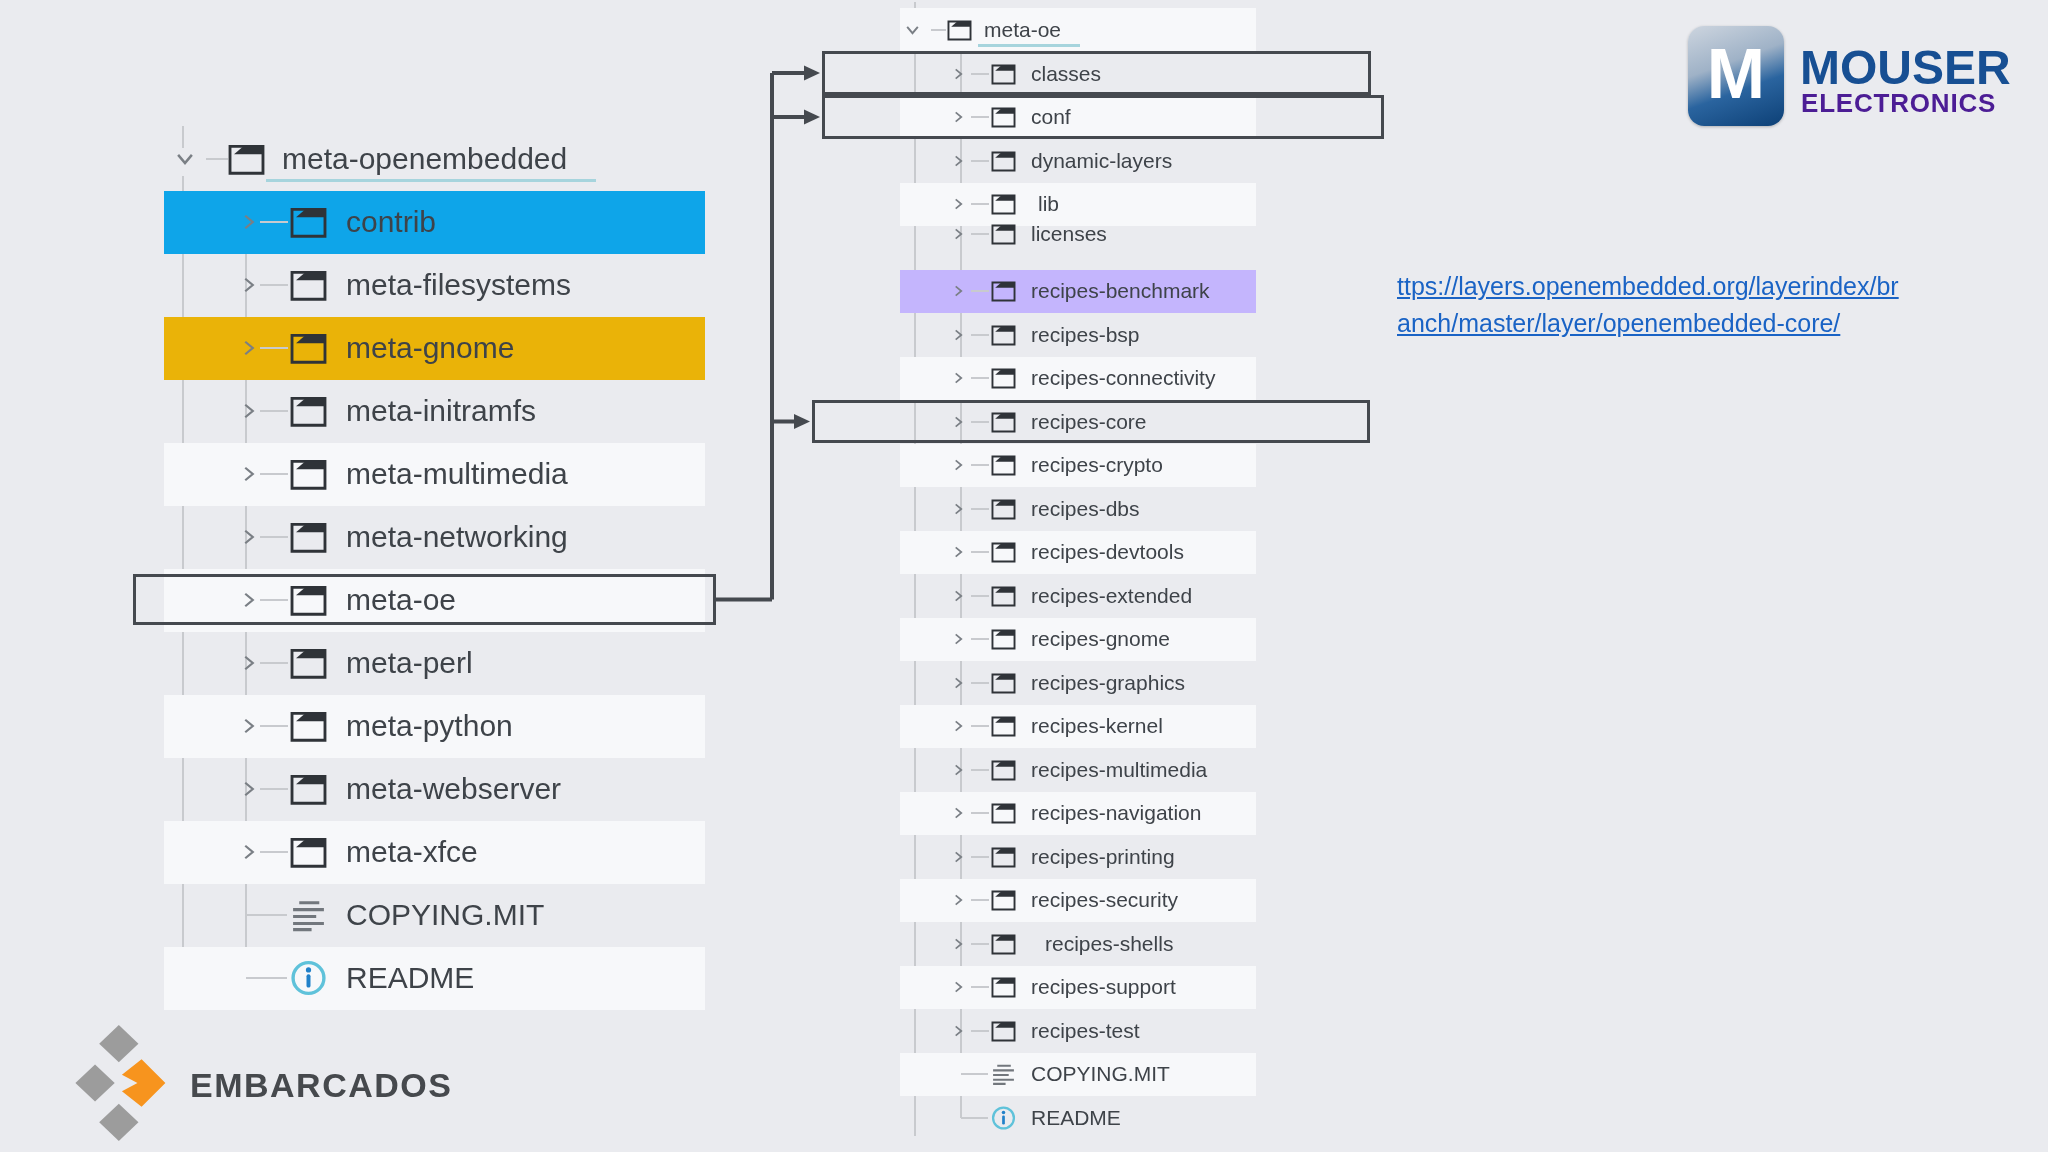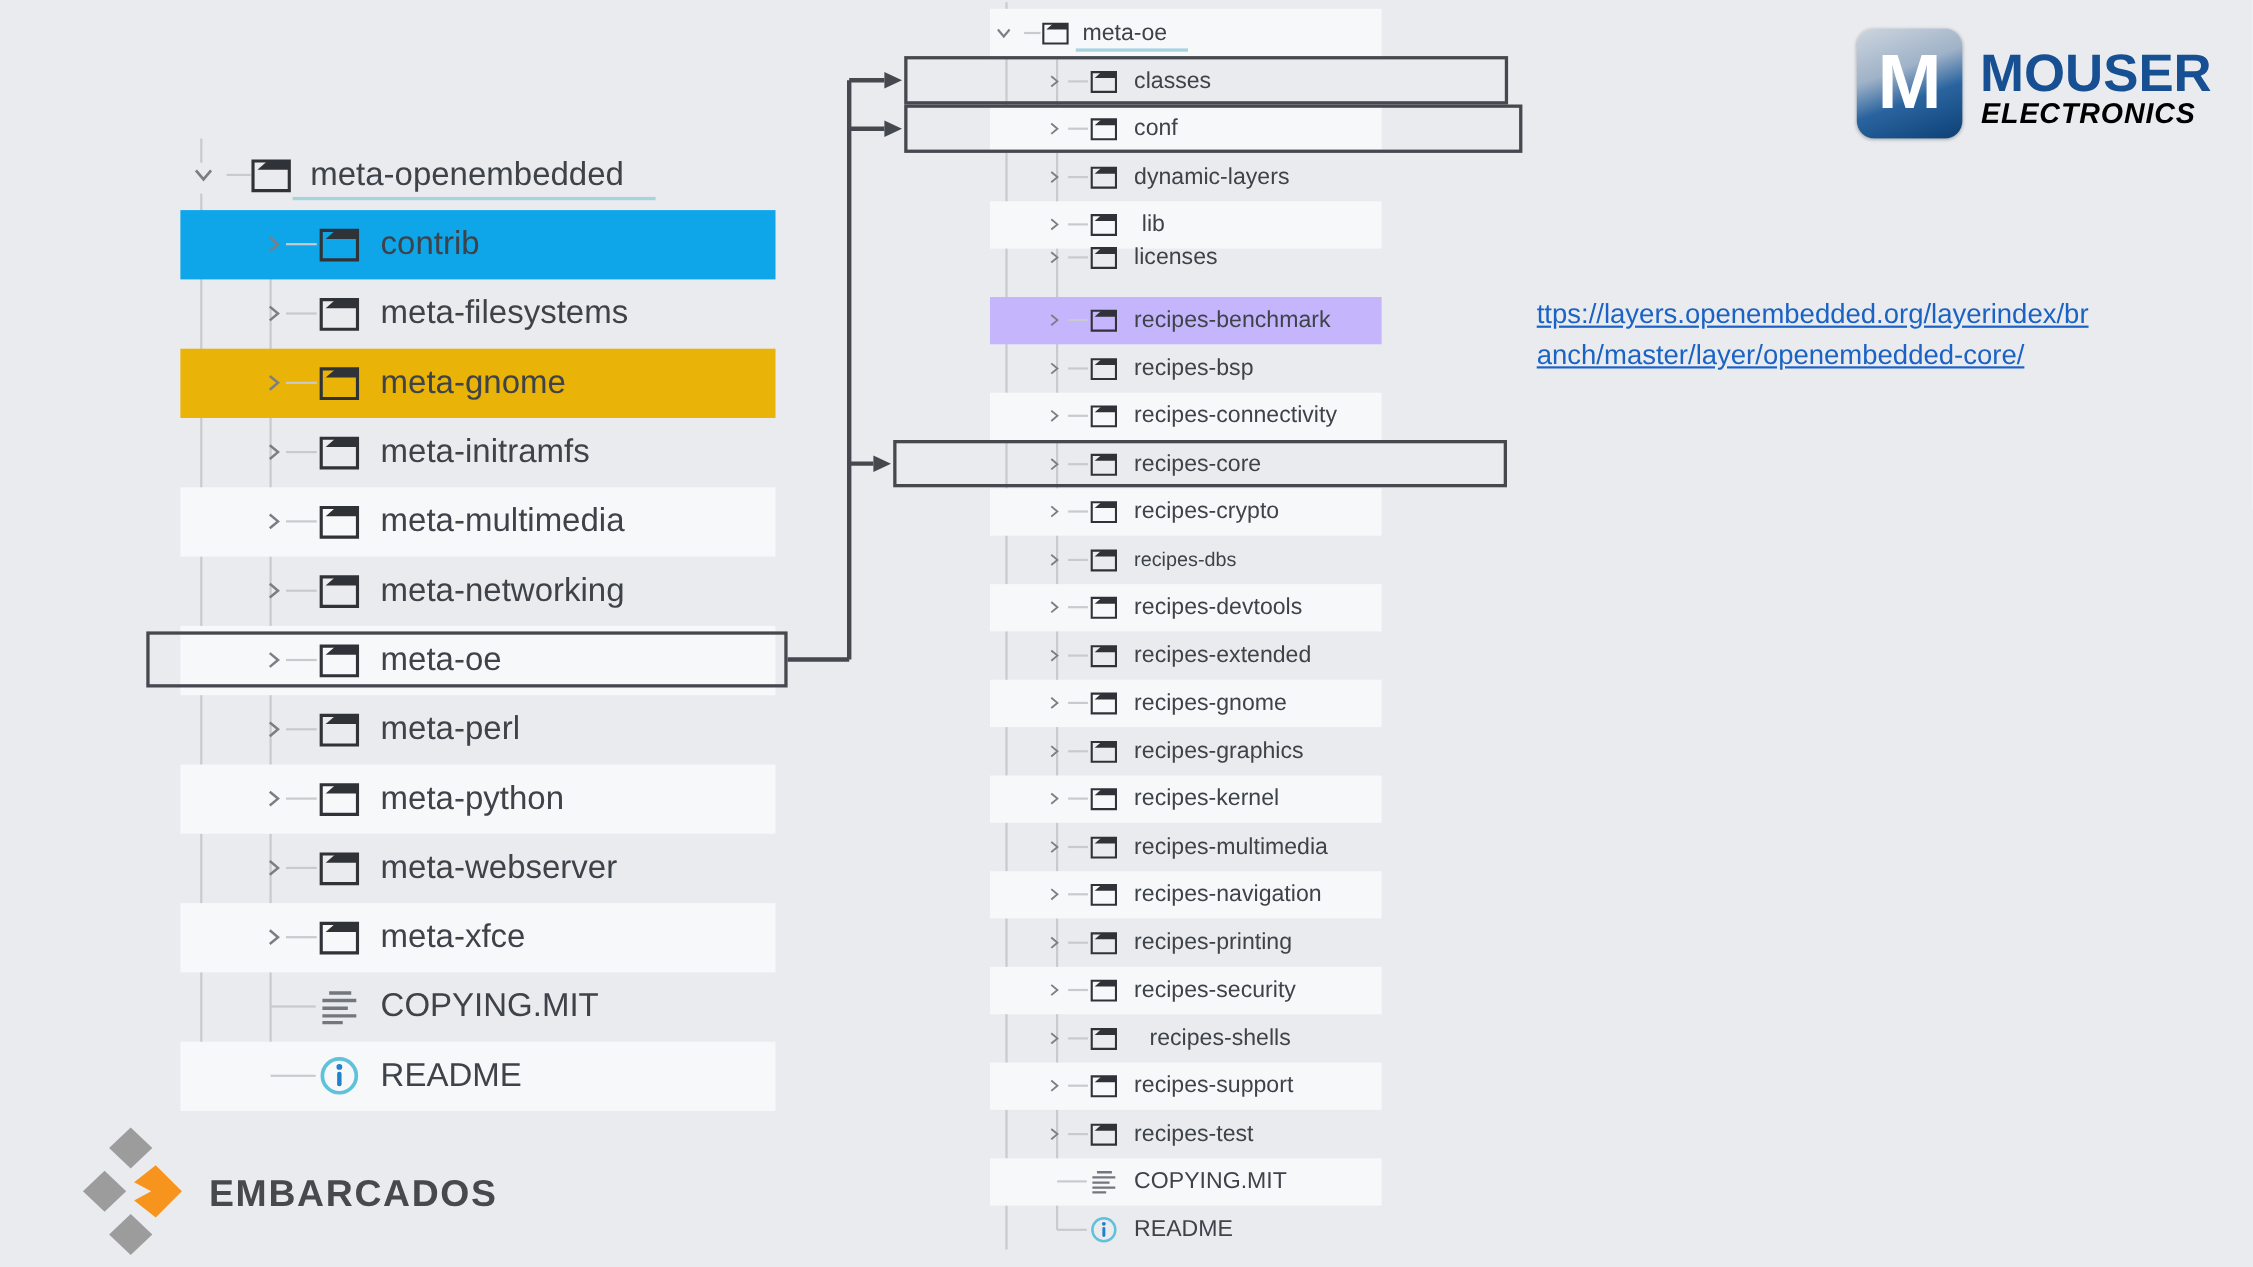--- a/index.html
+++ b/index.html
@@ -13,21 +13,21 @@
   .hl-box{position:absolute;border:3px solid #45494F;background:transparent;box-sizing:border-box;}
   .root-underline{position:absolute;background:#A6D4DD;}
   #connector-layer{position:absolute;top:0;left:0;pointer-events:none;}
   #link-block{position:absolute;left:1397px;top:268px;width:580px;font-size:25px;line-height:37px;color:#1A63C5;text-decoration:underline;cursor:pointer;}
   #mouser-logo{position:absolute;left:1688px;top:24px;}
   #mouser-m-box{position:absolute;left:0;top:2px;width:96px;height:100px;border-radius:16px;
      background:linear-gradient(160deg,#CDD5DF 0%,#9FB2C7 38%,#2A649F 62%,#0D4076 100%);
      display:flex;align-items:center;justify-content:center;box-shadow:0 1px 3px rgba(0,0,0,.25);}
   #mouser-m-box span{color:#FFFFFF;font-size:70px;font-weight:800;line-height:1;transform:translateY(-2px);}
   #mouser-name{position:absolute;left:112px;top:16px;color:#174F93;font-size:48px;font-weight:800;letter-spacing:0px;}
-  #mouser-sub{position:absolute;left:113px;top:64px;color:#000000;font-size:26px;font-weight:800;letter-spacing:0.8px;font-style:italic;}
+  #mouser-sub{position:absolute;left:113px;top:64px;color:#4c1d95;font-size:26px;font-weight:800;letter-spacing:0.8px;}
   #embarcados-logo{position:absolute;left:72px;top:1022px;}
   #embarcados-text{position:absolute;left:118px;top:44px;color:#46494D;font-size:34px;font-weight:800;letter-spacing:1.5px;}
 </style>
 </head>
 <body>
 
 <div id="canvas">
 
   <div class="guide" style="left:181.5px;top:126px;height:22px;"></div>
   <div class="guide" style="left:181.5px;top:176px;height:830px;"></div>
@@ -316,21 +316,21 @@
       </div>
       <div class="tree-row" style="left: 900px; top: 487px; width: 356px; height: 43.5px;">
         <span class="cell" style="left: 51px; height: 15px;"><svg width="15" height="15" viewBox="0 0 16 16">
             <polyline points="5,3 11,8 5,13" fill="none" stroke="#7A7F85" stroke-width="1.8"></polyline>
           </svg></span>
         <span class="cell dash" style="left: 71px; width: 18px;"></span>
         <span class="cell" style="left: 90px; height: 25px;"><svg width="27" height="25" viewBox="0 0 24 22">
     <path d="M2.2 3.5 H21.8 V19.5 H2.2 Z" fill="none" stroke="#2F3338" stroke-width="1.7"></path>
     <path d="M10 3.5 L21.8 3.5 L21.8 8.2 L4.6 8.2 Z" fill="#2F3338"></path>
   </svg></span>
-        <span class="cell tree-label" style="left: 131px; font-size: 18px;">recipes-dbs</span>
+        <span class="cell tree-label" style="left: 131px; font-size: 21px;">recipes-dbs</span>
       </div>
       <div class="tree-row" style="left: 900px; top: 530.5px; width: 356px; height: 43.5px; background: rgb(247, 248, 250);">
         <span class="cell" style="left: 51px; height: 15px;"><svg width="15" height="15" viewBox="0 0 16 16">
             <polyline points="5,3 11,8 5,13" fill="none" stroke="#7A7F85" stroke-width="1.8"></polyline>
           </svg></span>
         <span class="cell dash" style="left: 71px; width: 18px;"></span>
         <span class="cell" style="left: 90px; height: 25px;"><svg width="27" height="25" viewBox="0 0 24 22">
     <path d="M2.2 3.5 H21.8 V19.5 H2.2 Z" fill="none" stroke="#2F3338" stroke-width="1.7"></path>
     <path d="M10 3.5 L21.8 3.5 L21.8 8.2 L4.6 8.2 Z" fill="#2F3338"></path>
   </svg></span>

